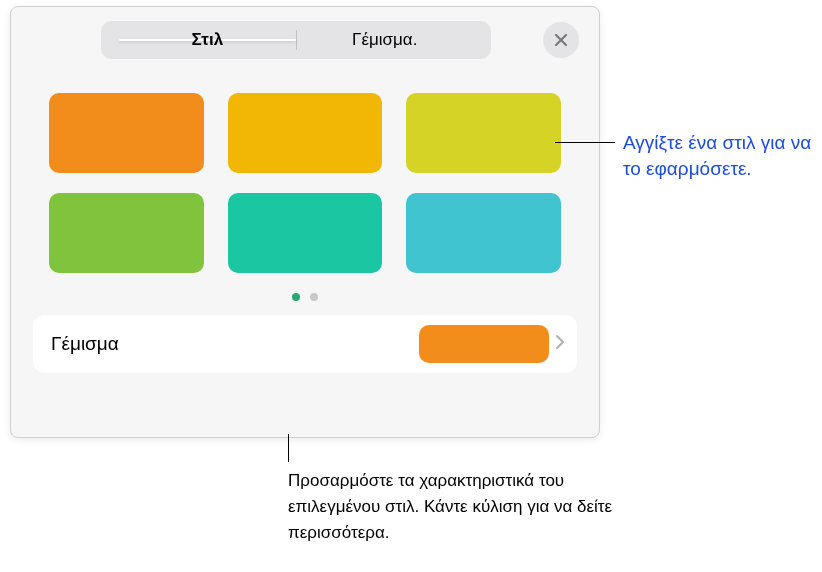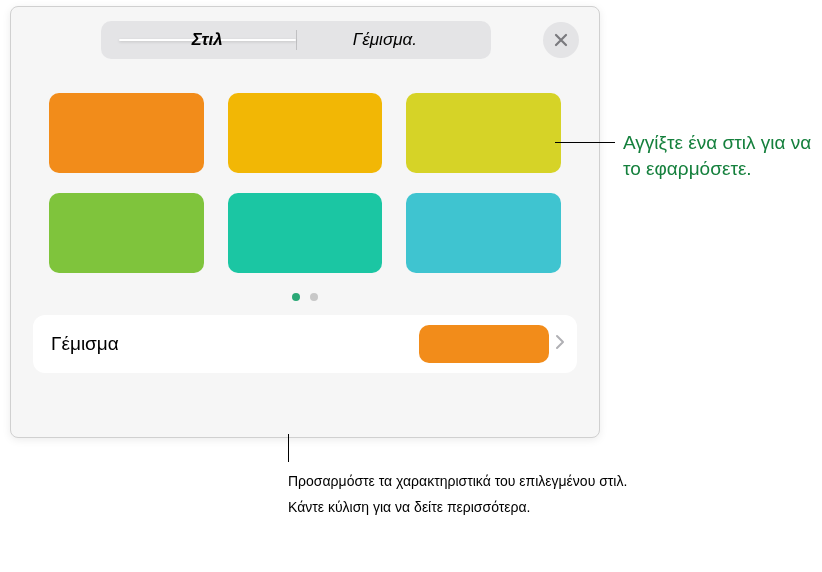--- a/index.html
+++ b/index.html
@@ -37,21 +37,20 @@
     
     .segmented-control {
       display: flex;
       flex: 1;
       background: #e4e4e6;
       border-radius: 10px;
       padding: 18px;
       height: 38px;
       max-width: 390px;
       margin-left: 70px;
-      font-style: italic;
     }
     
     .segment {
       flex: 1;
       display: flex;
       align-items: center;
       justify-content: center;
       font-size: 17px;
       color: #000;
       border-radius: 8px;
@@ -156,38 +155,38 @@
       height: 1px;
       background: #000;
     }
     
     .callout-text-1 {
       position: absolute;
       left: 623px;
       top: 130px;
       font-size: 19px;
       line-height: 26px;
-      color: #15803d;
+      color: #1d4ed8;
       width: 190px;
     }
     
     .callout-line-2 {
       position: absolute;
       left: 288px;
       top: 434px;
       width: 1px;
       height: 28px;
       background: #000;
     }
     
     .callout-text-2 {
       position: absolute;
       left: 288px;
       top: 468px;
-      font-size: 14px;
+      font-size: 17px;
       line-height: 26px;
       color: #000;
       width: 350px;
     }
   </style>
 </head>
 <body>
 
 <div class="panel">
   <div class="header">

